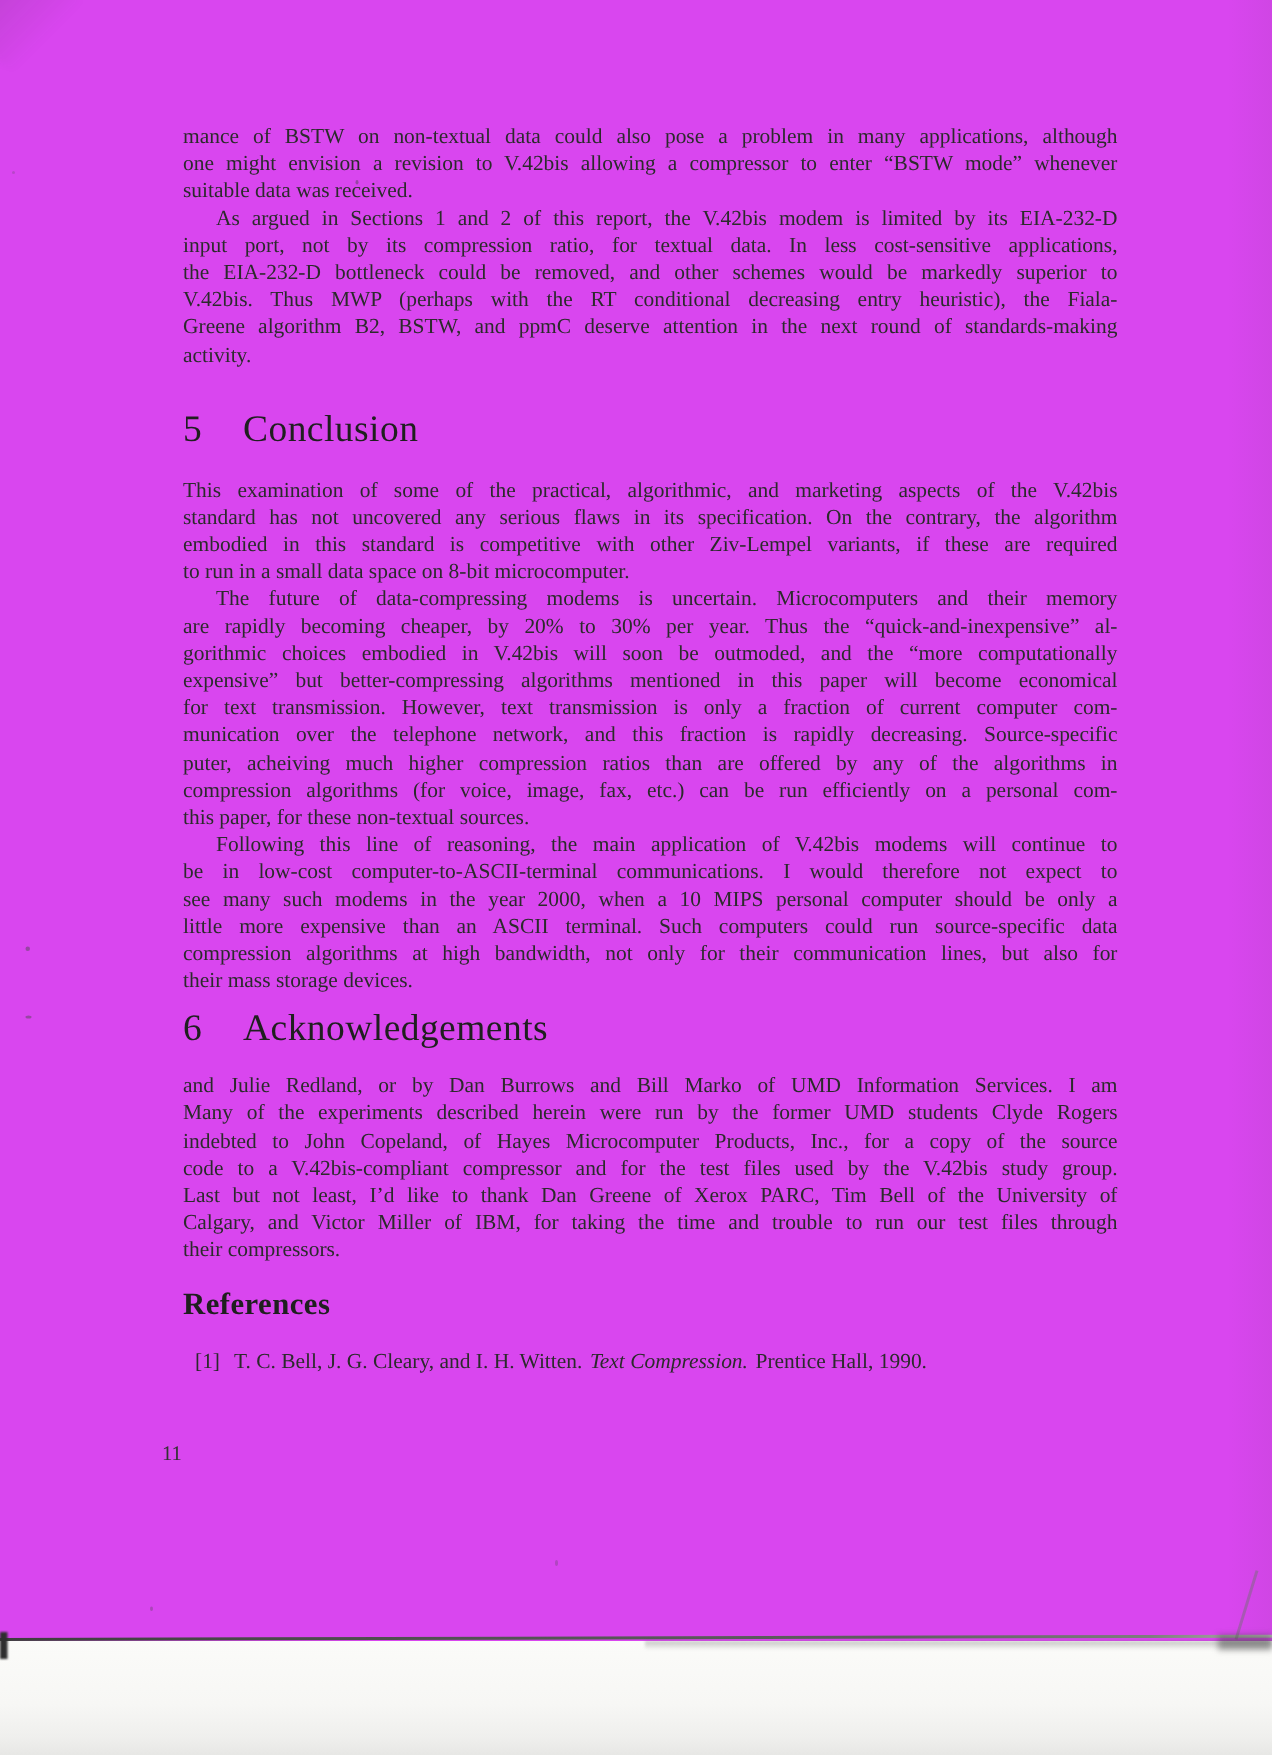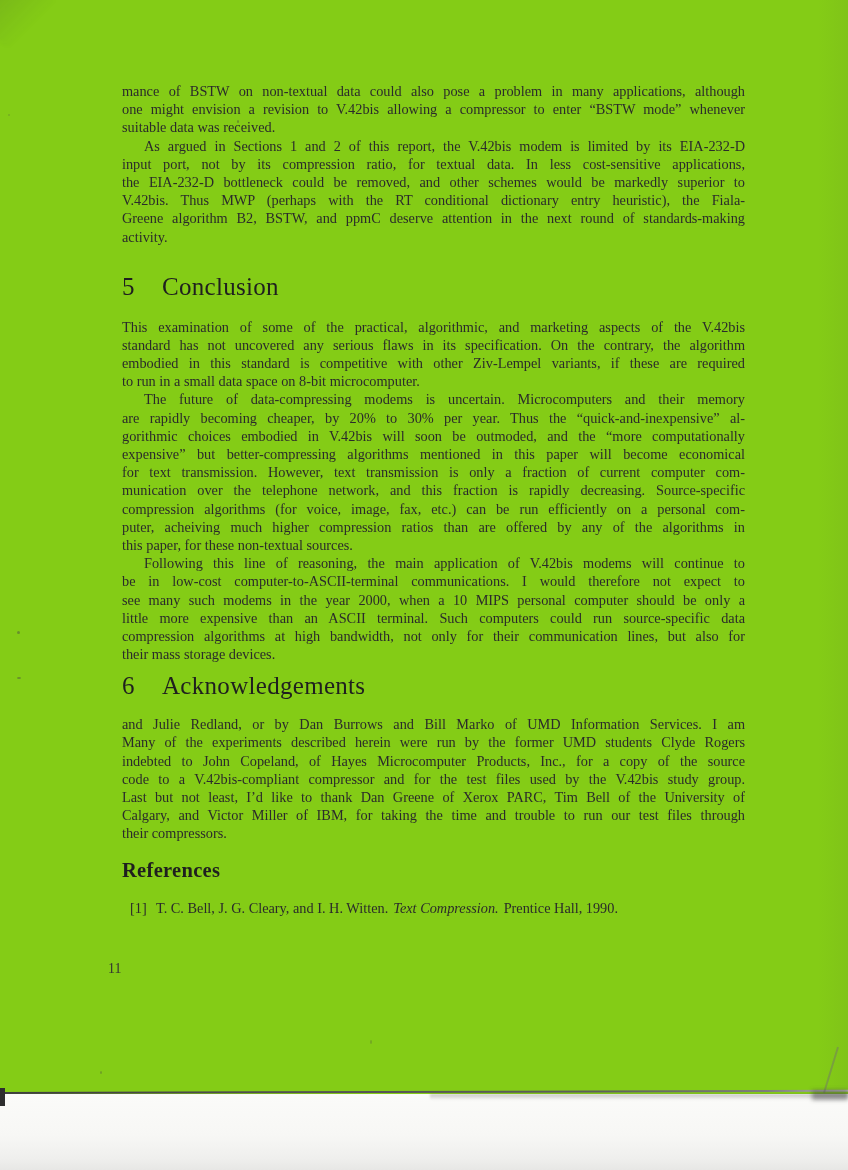--- a/index.html
+++ b/index.html
@@ -1,20 +1,20 @@
 <!DOCTYPE html>
 <html><head>
 <meta charset="utf-8">
 <style>
   html, body { margin: 0; padding: 0; }
   .screen {
     position: relative;
     width: 848px;
     height: 1170px;
-    background: #84cc16;
+    background: #d946ef;
     overflow: hidden;
     font-family: "Liberation Serif", "DejaVu Serif", serif;
     color: #2b2b2b;
   }
   
   .content {
     position: absolute;
     left: 122px;
     width: 623px;
     top: 0;
@@ -147,21 +147,21 @@
     <div class="para">
         <div class="jl">mance of BSTW on non-textual data could also pose a problem in many applications, although</div>
         <div class="jl">one might envision a revision to V.42bis allowing a compressor to enter “BSTW mode” whenever</div>
         <div class="jl-last">suitable data was received.</div>
       </div>
 
     <div class="para indent">
         <div class="jl">As argued in Sections 1 and 2 of this report, the V.42bis modem is limited by its EIA-232-D</div>
         <div class="jl">input port, not by its compression ratio, for textual data.  In less cost-sensitive applications,</div>
         <div class="jl">the EIA-232-D bottleneck could be removed, and other schemes would be markedly superior to</div>
-        <div class="jl">V.42bis.  Thus MWP (perhaps with the RT conditional dictionary entry heuristic), the Fiala-</div>
+        <div class="jl">V.42bis.  Thus MWP (perhaps with the RT conditional decreasing entry heuristic), the Fiala-</div>
         <div class="jl">Greene algorithm B2, BSTW, and ppmC deserve attention in the next round of standards-making</div>
         <div class="jl-last">activity.</div>
       </div>
 
     <div class="section-heading">
       <span class="sec-num">5</span><span class="sec-title">Conclusion</span>
     </div>
 
     <div class="para">
         <div class="jl">This examination of some of the practical, algorithmic, and marketing aspects of the V.42bis</div>
@@ -170,22 +170,22 @@
         <div class="jl-last">to run in a small data space on 8-bit microcomputer.</div>
       </div>
 
     <div class="para indent">
         <div class="jl">The future of data-compressing modems is uncertain.  Microcomputers and their memory</div>
         <div class="jl">are rapidly becoming cheaper, by 20% to 30% per year.  Thus the “quick-and-inexpensive” al-</div>
         <div class="jl">gorithmic choices embodied in V.42bis will soon be outmoded, and the “more computationally</div>
         <div class="jl">expensive” but better-compressing algorithms mentioned in this paper will become economical</div>
         <div class="jl">for text transmission.  However, text transmission is only a fraction of current computer com-</div>
         <div class="jl">munication over the telephone network, and this fraction is rapidly decreasing.  Source-specific</div>
+        <div class="jl">puter, acheiving much higher compression ratios than are offered by any of the algorithms in</div>
         <div class="jl">compression algorithms (for voice, image, fax, etc.)  can be run efficiently on a personal com-</div>
-        <div class="jl">puter, acheiving much higher compression ratios than are offered by any of the algorithms in</div>
         <div class="jl-last">this paper, for these non-textual sources.</div>
       </div>
 
     <div class="para indent">
         <div class="jl">Following this line of reasoning, the main application of V.42bis modems will continue to</div>
         <div class="jl">be in low-cost computer-to-ASCII-terminal communications.  I would therefore not expect to</div>
         <div class="jl">see many such modems in the year 2000, when a 10 MIPS personal computer should be only a</div>
         <div class="jl">little more expensive than an ASCII terminal.  Such computers could run source-specific data</div>
         <div class="jl">compression algorithms at high bandwidth, not only for their communication lines, but also for</div>
         <div class="jl-last">their mass storage devices.</div>

